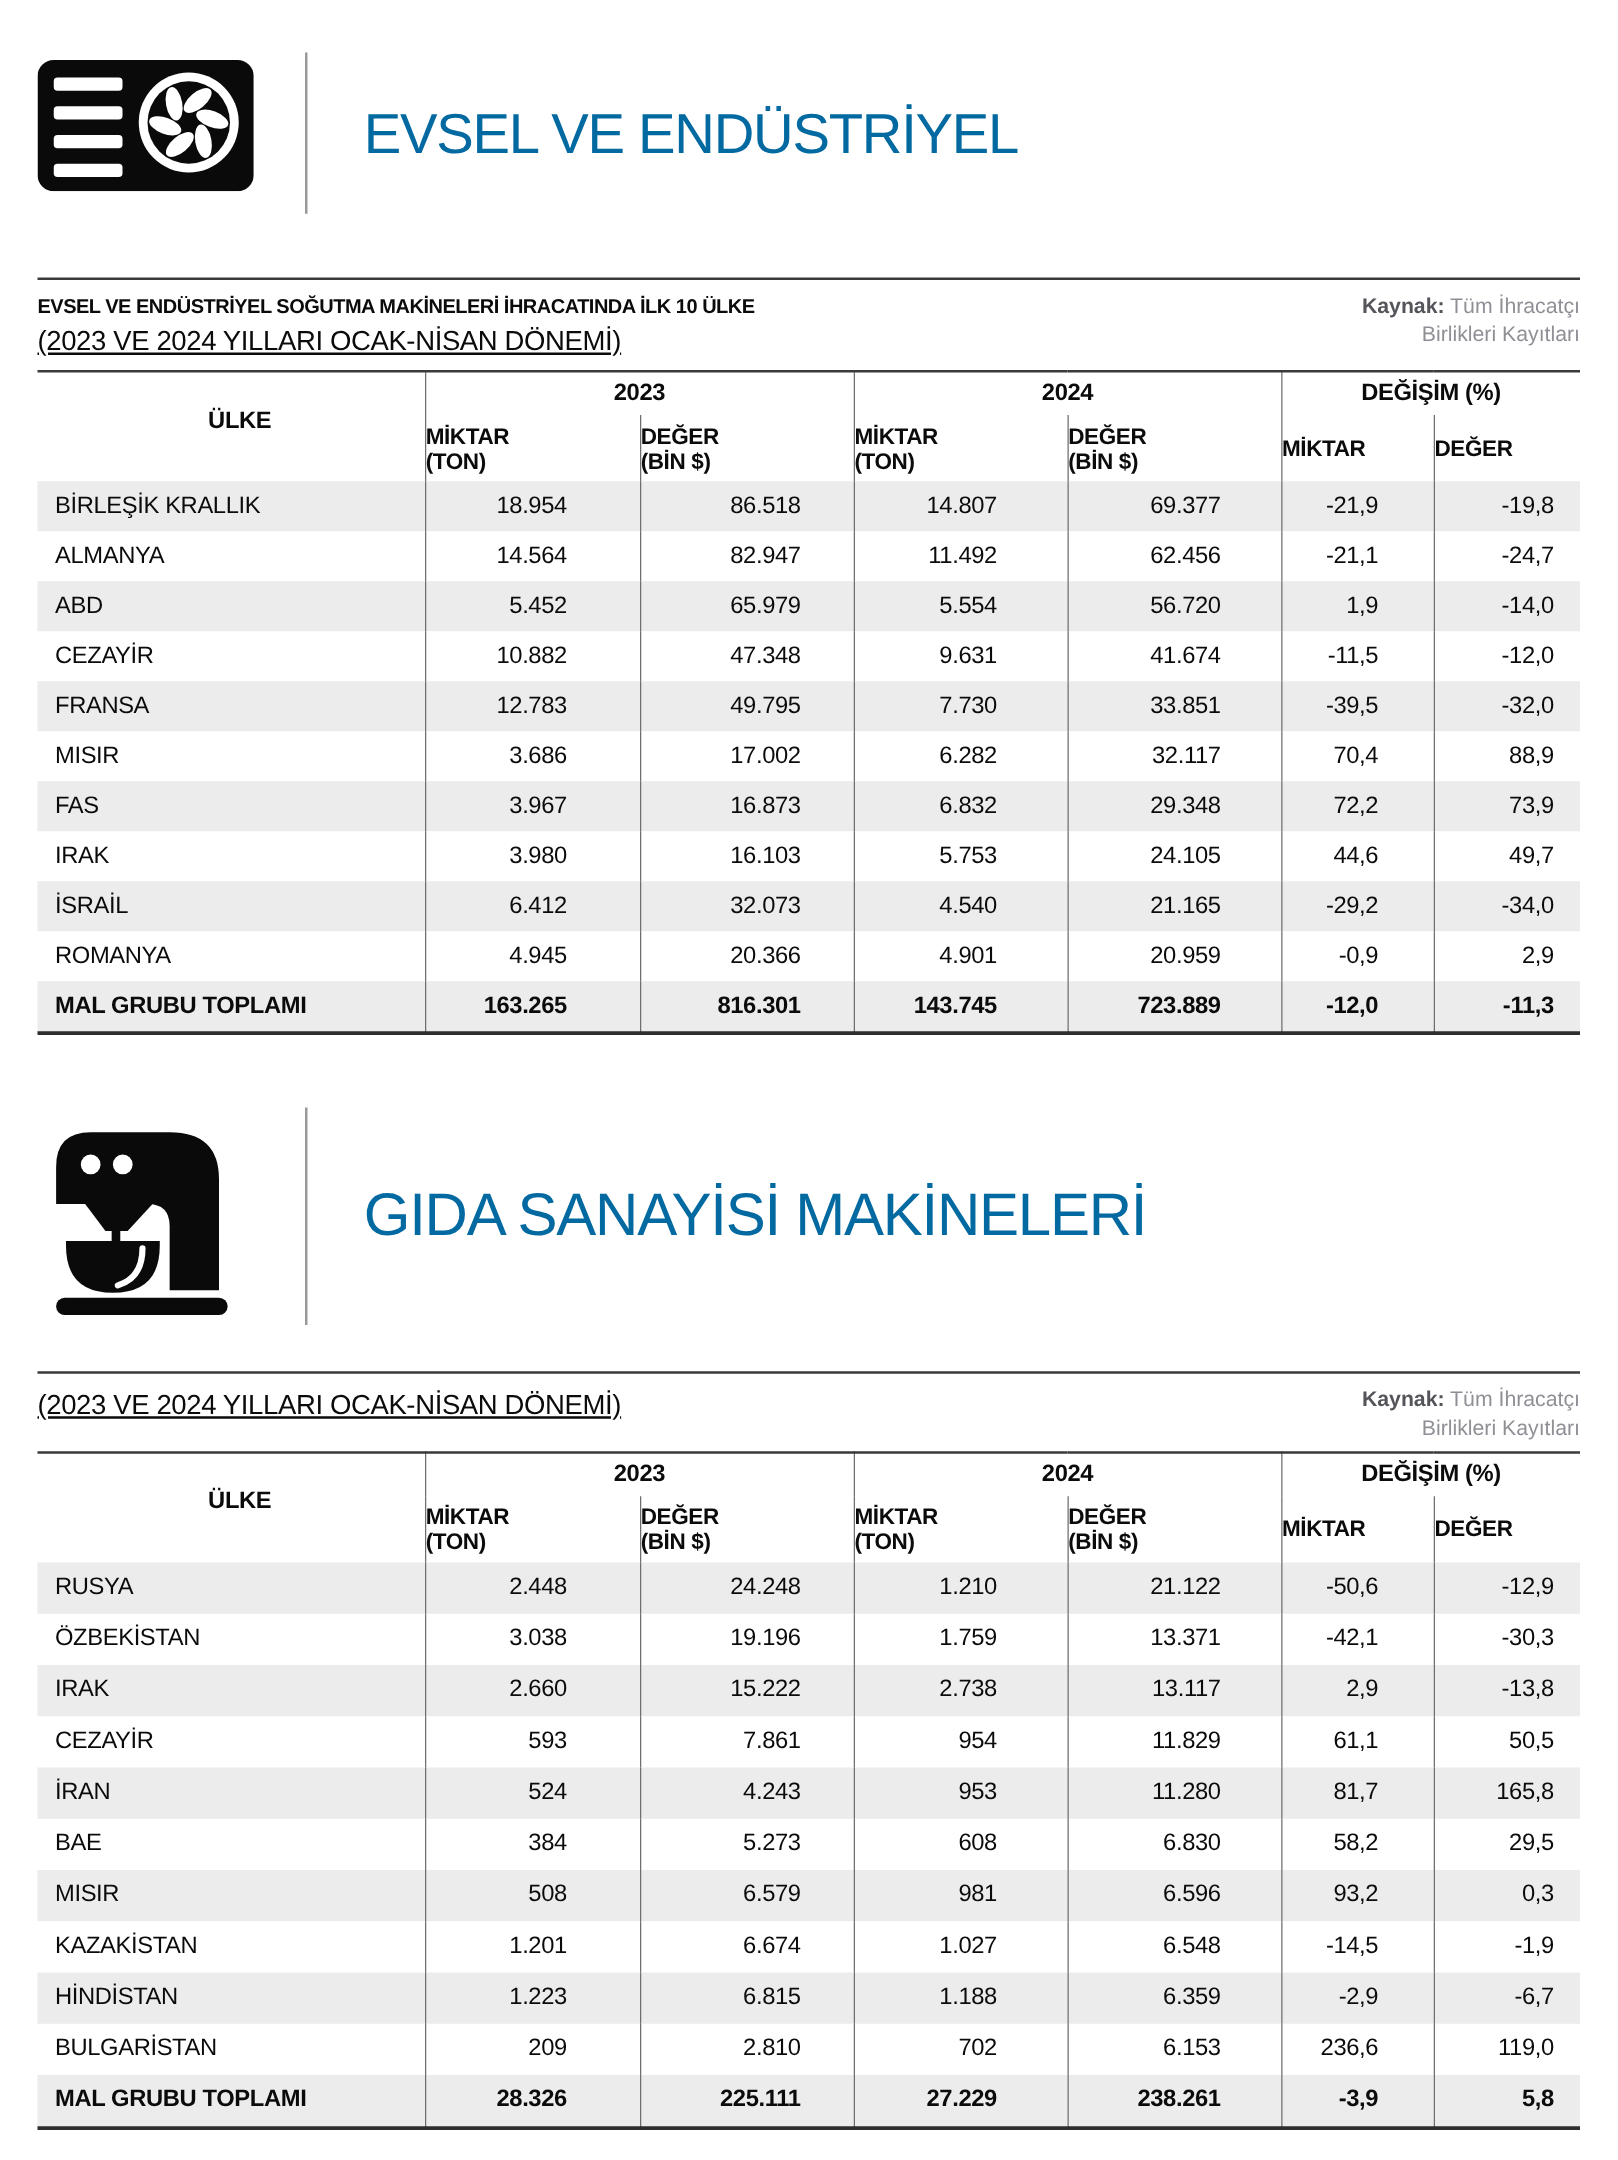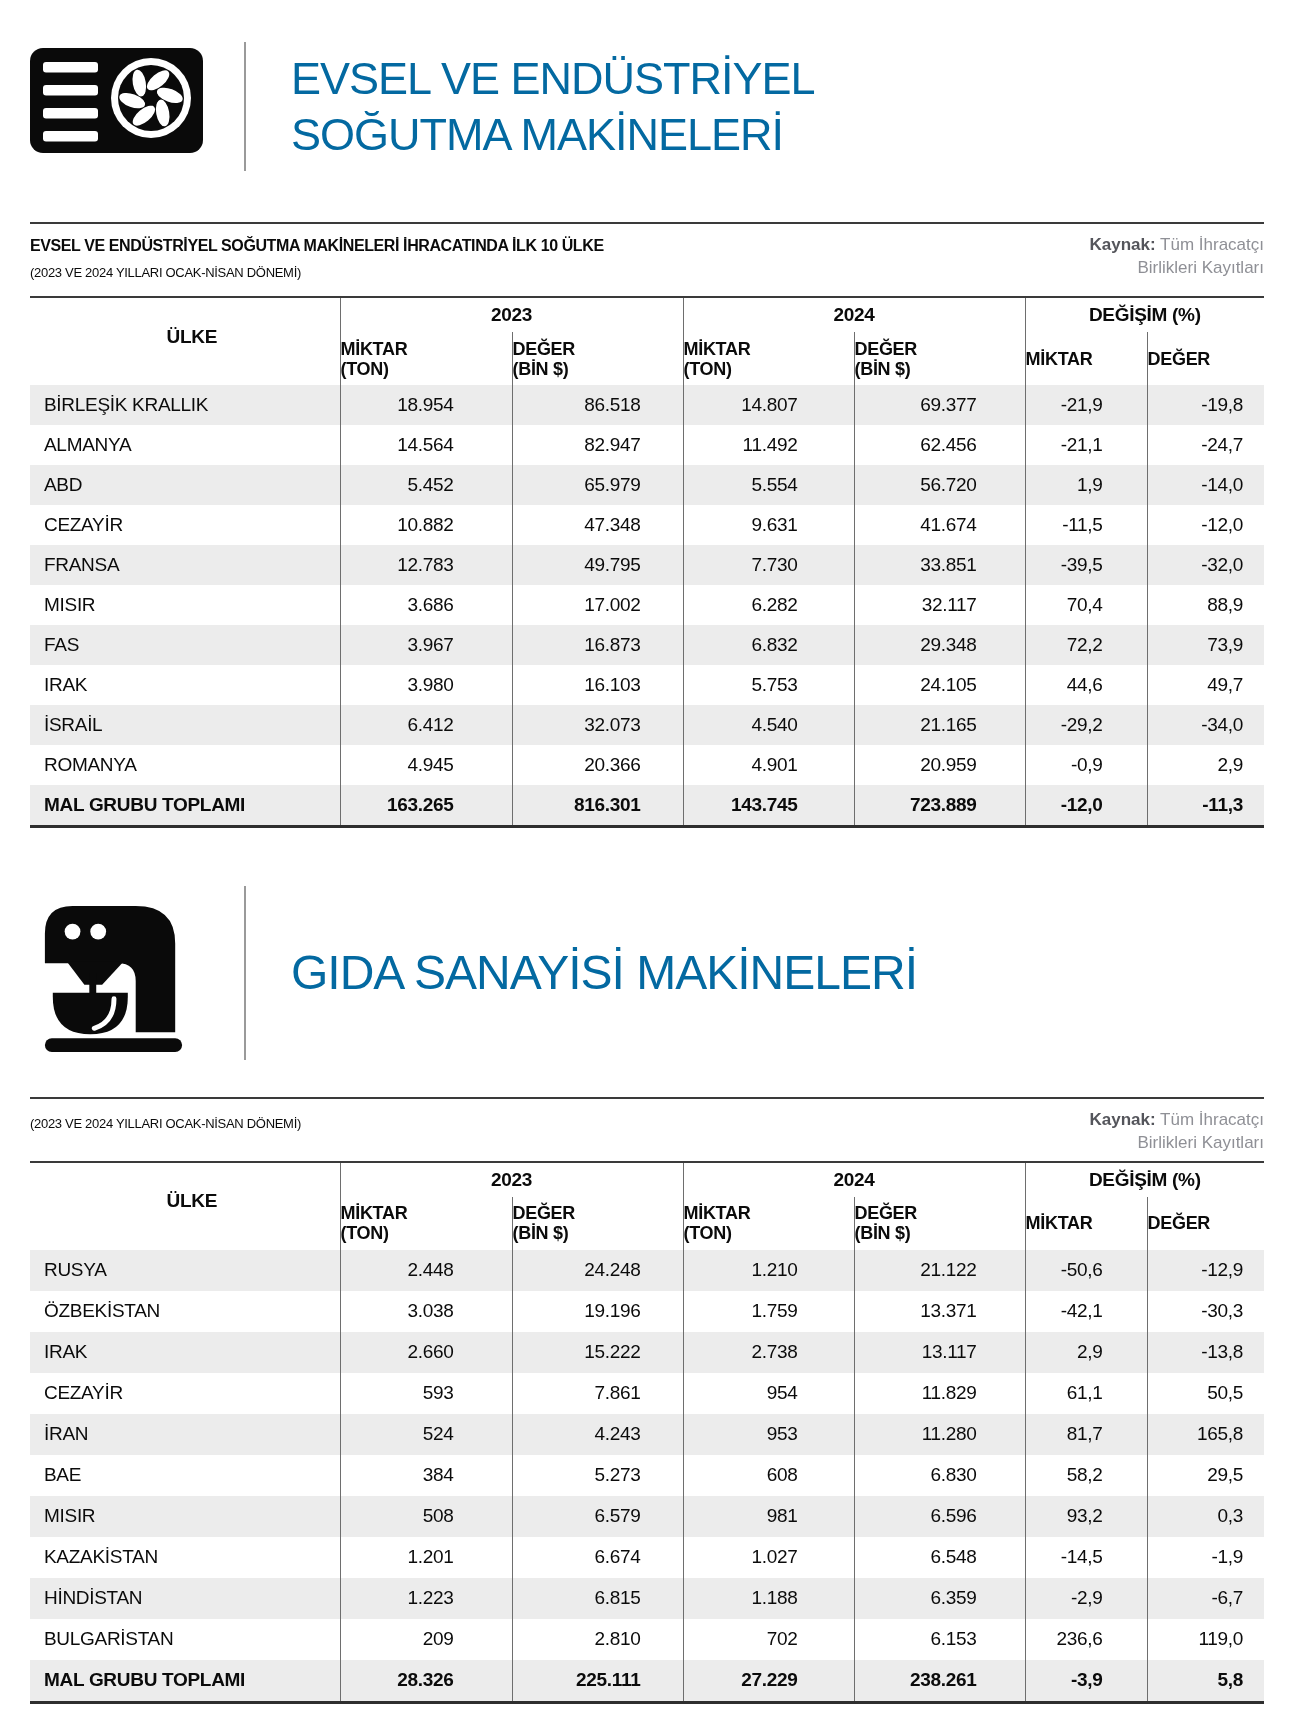--- a/index.html
+++ b/index.html
@@ -22,21 +22,21 @@
     font-weight:normal;color:#0369a1;letter-spacing:-1px;
   }
   .brand-title-1{font-size:45px;line-height:56px;}
   .brand-title-2{font-size:48px;line-height:52px;}
 
   
   .rule{height:2px;background:#3a3a3a;margin-top:57px;}
   .rule-2{margin-top:43px;}
   .caption{display:flex;justify-content:space-between;align-items:flex-start;margin-top:10px;}
   .tbl-title{margin:0;font-size:16px;font-weight:bold;letter-spacing:-0.4px;line-height:24px;}
-  .tbl-subtitle{margin:4px 0 0 0;font-size:13px;line-height:22px;letter-spacing:-0.3px;}
+  .tbl-subtitle{margin:4px 0 0 0;font-size:22px;line-height:22px;letter-spacing:-0.3px;text-decoration:underline;}
   .src{font-size:17px;line-height:1.35;color:#8f9096;text-align:right;white-space:nowrap;}
   .src .src-bold{color:#54555b;font-weight:bold;}
 
   
   table.data{
     width:100%;border-collapse:collapse;table-layout:fixed;
     margin-top:12px;
     border-top:2px solid #3a3a3a;border-bottom:3px solid #2e2e2e;
     font-size:19px;letter-spacing:-0.3px;
   }
@@ -89,21 +89,20 @@
           <ellipse cx="121" cy="31" rx="6.5" ry="13.5" transform="rotate(202 121 50) rotate(28 121 31)"></ellipse>
           <ellipse cx="121" cy="31" rx="6.5" ry="13.5" transform="rotate(262 121 50) rotate(28 121 31)"></ellipse>
           <ellipse cx="121" cy="31" rx="6.5" ry="13.5" transform="rotate(322 121 50) rotate(28 121 31)"></ellipse>
         </g>
         <circle cx="121" cy="50" r="7.5" fill="#0a0a0a"></circle>
       </svg>
     </div>
     <div class="brand-div"></div>
     <h1 class="brand-title brand-title-1">
       <span>EVSEL VE ENDÜSTRİYEL</span><br>
-      <span>SOĞUTMA MAKİNELERİ</span>
     </h1>
   </header>
 
   <div class="rule"></div>
 
   <div class="caption">
     <div>
       <h2 class="tbl-title">EVSEL VE ENDÜSTRİYEL SOĞUTMA MAKİNELERİ İHRACATINDA İLK 10 ÜLKE</h2>
       <p class="tbl-subtitle">(2023 VE 2024 YILLARI OCAK-NİSAN DÖNEMİ)</p>
     </div>

